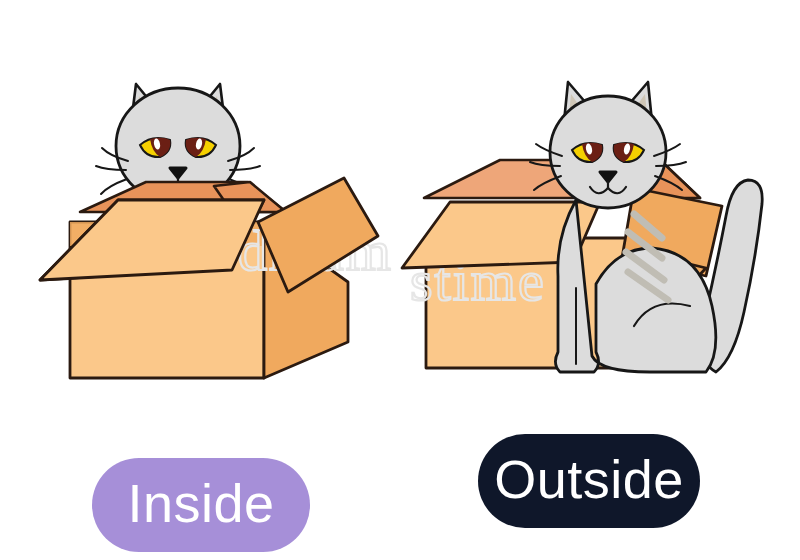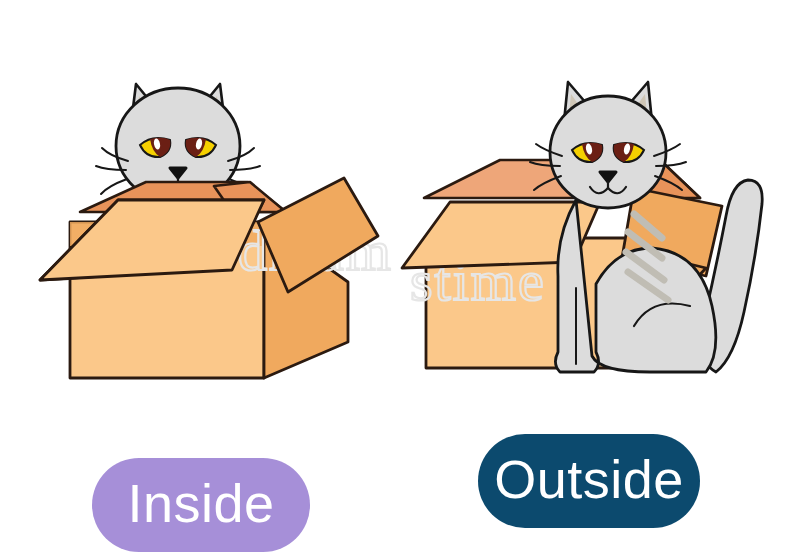--- a/index.html
+++ b/index.html
@@ -217,17 +217,17 @@
         <path d="M608 188 Q598 199 590 187"></path>
         <path d="M608 188 Q618 199 626 187"></path>
       </g>
     </g>
   </svg>
 
   <div class="pill" id="pill-inside" style="background: rgb(166, 143, 216); color: rgb(255, 255, 255);">
     <span class="pill-label">Inside</span>
   </div>
 
-  <div class="pill" id="pill-outside" style="background: #0c4a6e; color: rgb(255, 255, 255);">
+  <div class="pill" id="pill-outside" style="background: #0f172a; color: rgb(255, 255, 255);">
     <span class="pill-label">Outside</span>
   </div>
 
 </div>
 
 </body></html>

